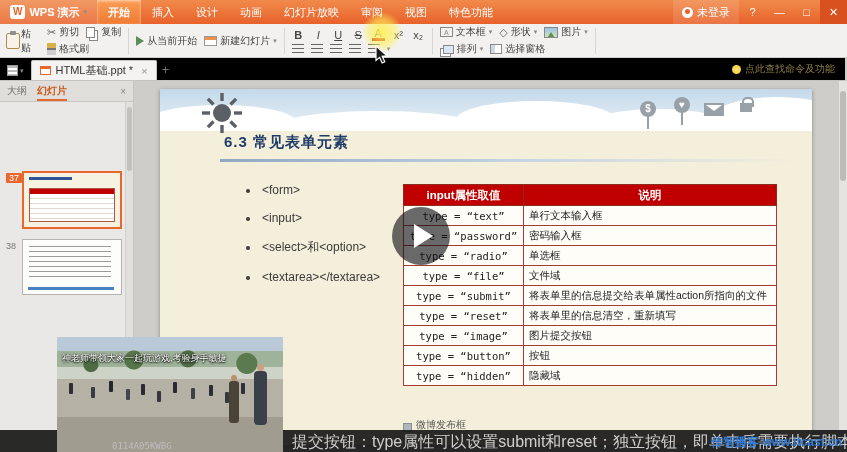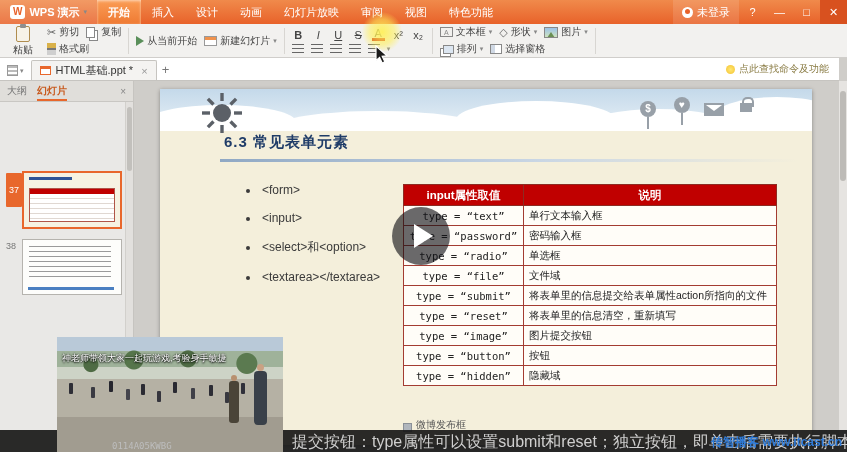--- a/index.html
+++ b/index.html
@@ -16,21 +16,21 @@
   .tb-right{margin-left:auto;display:flex;align-items:center;height:100%}
   .login{display:flex;gap:4px;align-items:center;padding:0 9px;font-size:11px;background:rgba(255,255,255,.12);height:100%}
   .avatar{width:11px;height:11px;border-radius:50%;background:#fff;position:relative}
   .avatar::after{content:"";position:absolute;left:3px;top:2px;width:5px;height:5px;border-radius:50%;background:#e8622a}
   .wbtn{width:27px;text-align:center;line-height:24px;font-size:11px}
   .wbtn.close{background:#d8511f}
 
   
   .ribbon{position:absolute;top:24px;left:0;right:0;height:34px;background:#f2f1ef;border-bottom:1px solid #d0cecb;display:flex;align-items:center;padding:2px 6px;gap:7px;z-index:90}
   .vsep{width:1px;height:26px;background:#d8d6d2;flex:0 0 auto}
-  .bigbtn{display:flex;flex-direction:column;align-items:center;justify-content:flex-start;width:34px;height:30px;font-size:10px;color:#444;gap:1px}
+  .bigbtn{display:flex;flex-direction:row;align-items:center;justify-content:flex-start;width:34px;height:30px;font-size:10px;color:#444;gap:1px}
   .col{display:flex;flex-direction:column;justify-content:center;gap:3px}
   .row{display:flex;align-items:center;gap:7px}
   .sbtn{display:flex;align-items:center;gap:3px;font-size:10px;color:#444;white-space:nowrap}
   .dd{font-size:7px;color:#888}
   .fbtn{min-width:13px;text-align:center;font-size:11px;color:#444}
   .fb-b{font-weight:bold}.fb-i{font-style:italic}.fb-u{text-decoration:underline}.fb-s{text-decoration:line-through}
   .fb-a{border-bottom:3px solid #c00000;line-height:10px}
   .ic{display:inline-block;vertical-align:middle;flex:0 0 auto}
   .ic-paste{width:14px;height:16px;background:#f7f3e8;border:1px solid #b08d4f;border-radius:2px;position:relative}
   .ic-paste::before{content:"";position:absolute;top:-3px;left:3px;width:6px;height:4px;background:#8f8f8f;border-radius:1px}
@@ -45,42 +45,42 @@
   .ic-textbox{width:13px;height:10px;border:1px solid #888;font-size:7px;color:#888;text-align:center;line-height:9px}
   .ic-pic{width:14px;height:11px;background:linear-gradient(#9cc3e8,#cfe3c0);border:1px solid #888;position:relative;overflow:hidden}
   .ic-pic::after{content:"";position:absolute;bottom:-1px;left:2px;border-left:4px solid transparent;border-right:4px solid transparent;border-bottom:6px solid #6a8f53}
   .ic-arrange{width:11px;height:9px;border:1px solid #888;background:#dce6f1;box-shadow:-3px 3px 0 -1px #fff,-3px 3px 0 0 #888;margin-left:3px}
   .ic-selpane{width:12px;height:10px;border:1px solid #888;background:linear-gradient(to right,#cfd8e4 0 4px,#fff 4px)}
   .ic-find{width:8px;height:8px;border:1.5px solid #666;border-radius:50%;position:relative;margin-right:2px}
   .ic-find::after{content:"";position:absolute;width:5px;height:1.5px;background:#666;transform:rotate(45deg);right:-4px;bottom:-1px}
   .ic-select{width:0;height:0;border-top:9px solid #555;border-right:6px solid transparent;transform:rotate(-20deg)}
 
   
-  .tabbar{position:absolute;top:58px;left:0;right:8px;height:23px;background:#ffffff;border-bottom:1px solid #c6c4c0;display:flex;align-items:flex-end;z-index:80}
+  .tabbar{position:absolute;top:58px;left:0;right:2px;height:23px;background:#000000;border-bottom:1px solid #c6c4c0;display:flex;align-items:flex-end;z-index:80}
   .qaccess{display:flex;align-items:center;gap:2px;padding:0 7px 4px}
   .qicon{width:11px;height:11px;border:1px solid #999;background:repeating-linear-gradient(#bbb 0 2px,#fff 2px 4px)}
   .doctab{display:flex;align-items:center;gap:5px;background:#f4f3f1;border:1px solid #c6c4c0;border-bottom:none;height:20px;padding:0 8px;font-size:11px;color:#333;border-radius:2px 2px 0 0}
   .tabicon{width:11px;height:9px;background:#fff;border:1px solid #e8672c;position:relative}
   .tabicon::after{content:"";position:absolute;left:0;top:0;right:0;height:2px;background:#e8672c}
   .tabclose{color:#999;font-size:11px;margin-left:3px}
   .newtab{width:18px;height:19px;line-height:17px;text-align:center;color:#777;font-size:13px}
   .hint{margin-left:auto;display:flex;align-items:center;gap:4px;padding:0 10px 4px;font-size:10px;color:#8b7d46}
   .bulb{width:9px;height:9px;border-radius:50%;background:radial-gradient(#ffe773,#f4c231)}
 
   
   .workspace{position:absolute;top:81px;left:0;right:0;bottom:0}
   .sidebar{position:absolute;left:0;top:0;bottom:0;width:134px;background:#e9e8e6;border-right:1px solid #c6c4c0}
   .pane-tabs{height:21px;display:flex;align-items:center;background:#e0deda;border-bottom:1px solid #c9c7c3;font-size:10px;color:#777;padding:0 7px;gap:10px}
   .pane-tab.active{color:#c85a1e;font-weight:bold;border-bottom:2px solid #e8672c;line-height:17px}
   .pane-close{margin-left:auto;color:#888;font-size:10px}
   .sb-scroll{position:absolute;right:0;top:21px;bottom:0;width:8px;background:#e2e0dd;border-left:1px solid #d2d0cc}
   .sb-thumb{position:absolute;top:5px;left:1px;width:5px;height:64px;background:#c2c0bc;border-radius:3px}
   .thumb-item{position:absolute;left:0;width:134px}
   .tnum{position:absolute;left:6px;top:2px;font-size:9px;color:#777}
-  .tnum.sel{color:#fff;background:#e8672c;padding:12px 3px;border-radius:1px}
+  .tnum.sel{color:#fff;background:#e8672c;padding:0 3px;border-radius:1px}
   .thumb{position:absolute;left:22px;top:0;width:100px;border:1px solid #b5b3ae;background:#f6f2e2;overflow:hidden}
   .thumb.sel{border:2px solid #e8672c}
   .t-line{height:2px;background:#9aa5b5;margin:3px 5px 0}
   .t-title{height:3px;width:45%;background:#2f5496;margin:4px 0 0 5px}
   .t-banner{height:8px;width:64%;background:#4a7fc1;border-radius:4px;margin:7px auto 0}
   .t-kid{position:absolute;left:5px;bottom:3px;width:9px;height:14px;background:#4a7fc1;border-radius:2px}
   .t-kid::before{content:"";position:absolute;top:-5px;left:2px;width:5px;height:5px;border-radius:50%;background:#f0c29a}
   .t-mtable{margin:8px 5px 4px;border:1px solid #b05548;height:34px;background:repeating-linear-gradient(to bottom,#fff 0 4px,#e0d8d2 4px 5px)}
   .t-mtable::before{content:"";display:block;height:5px;background:#c00000}
   .t-code{position:absolute;left:6px;top:6px;right:10px;height:34px;background:repeating-linear-gradient(to bottom,#9a9a9a 0 1px,transparent 1px 5px)}

